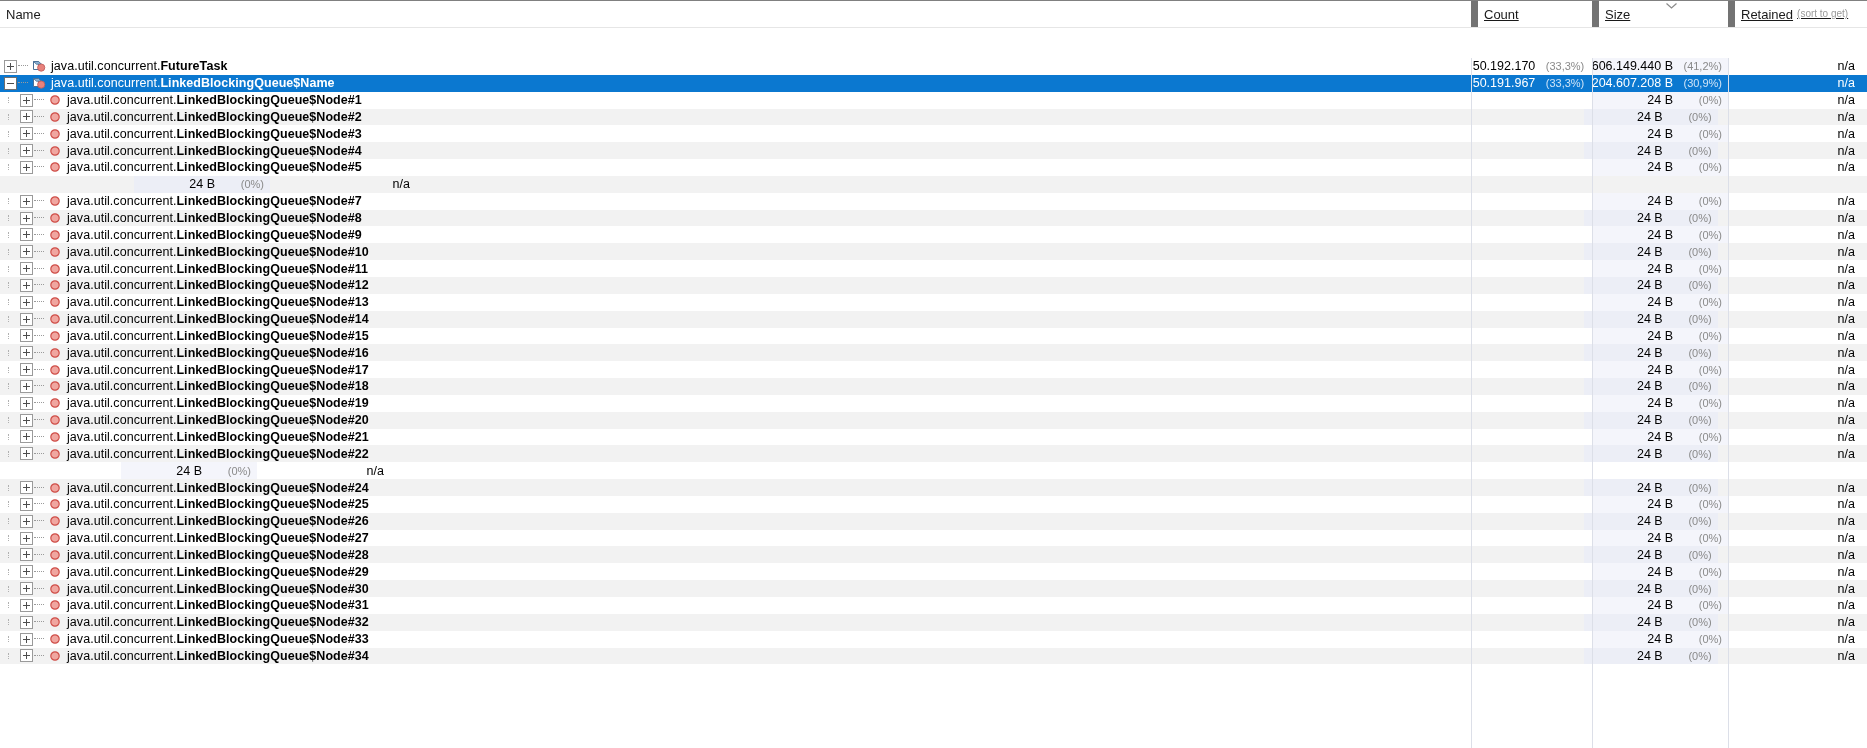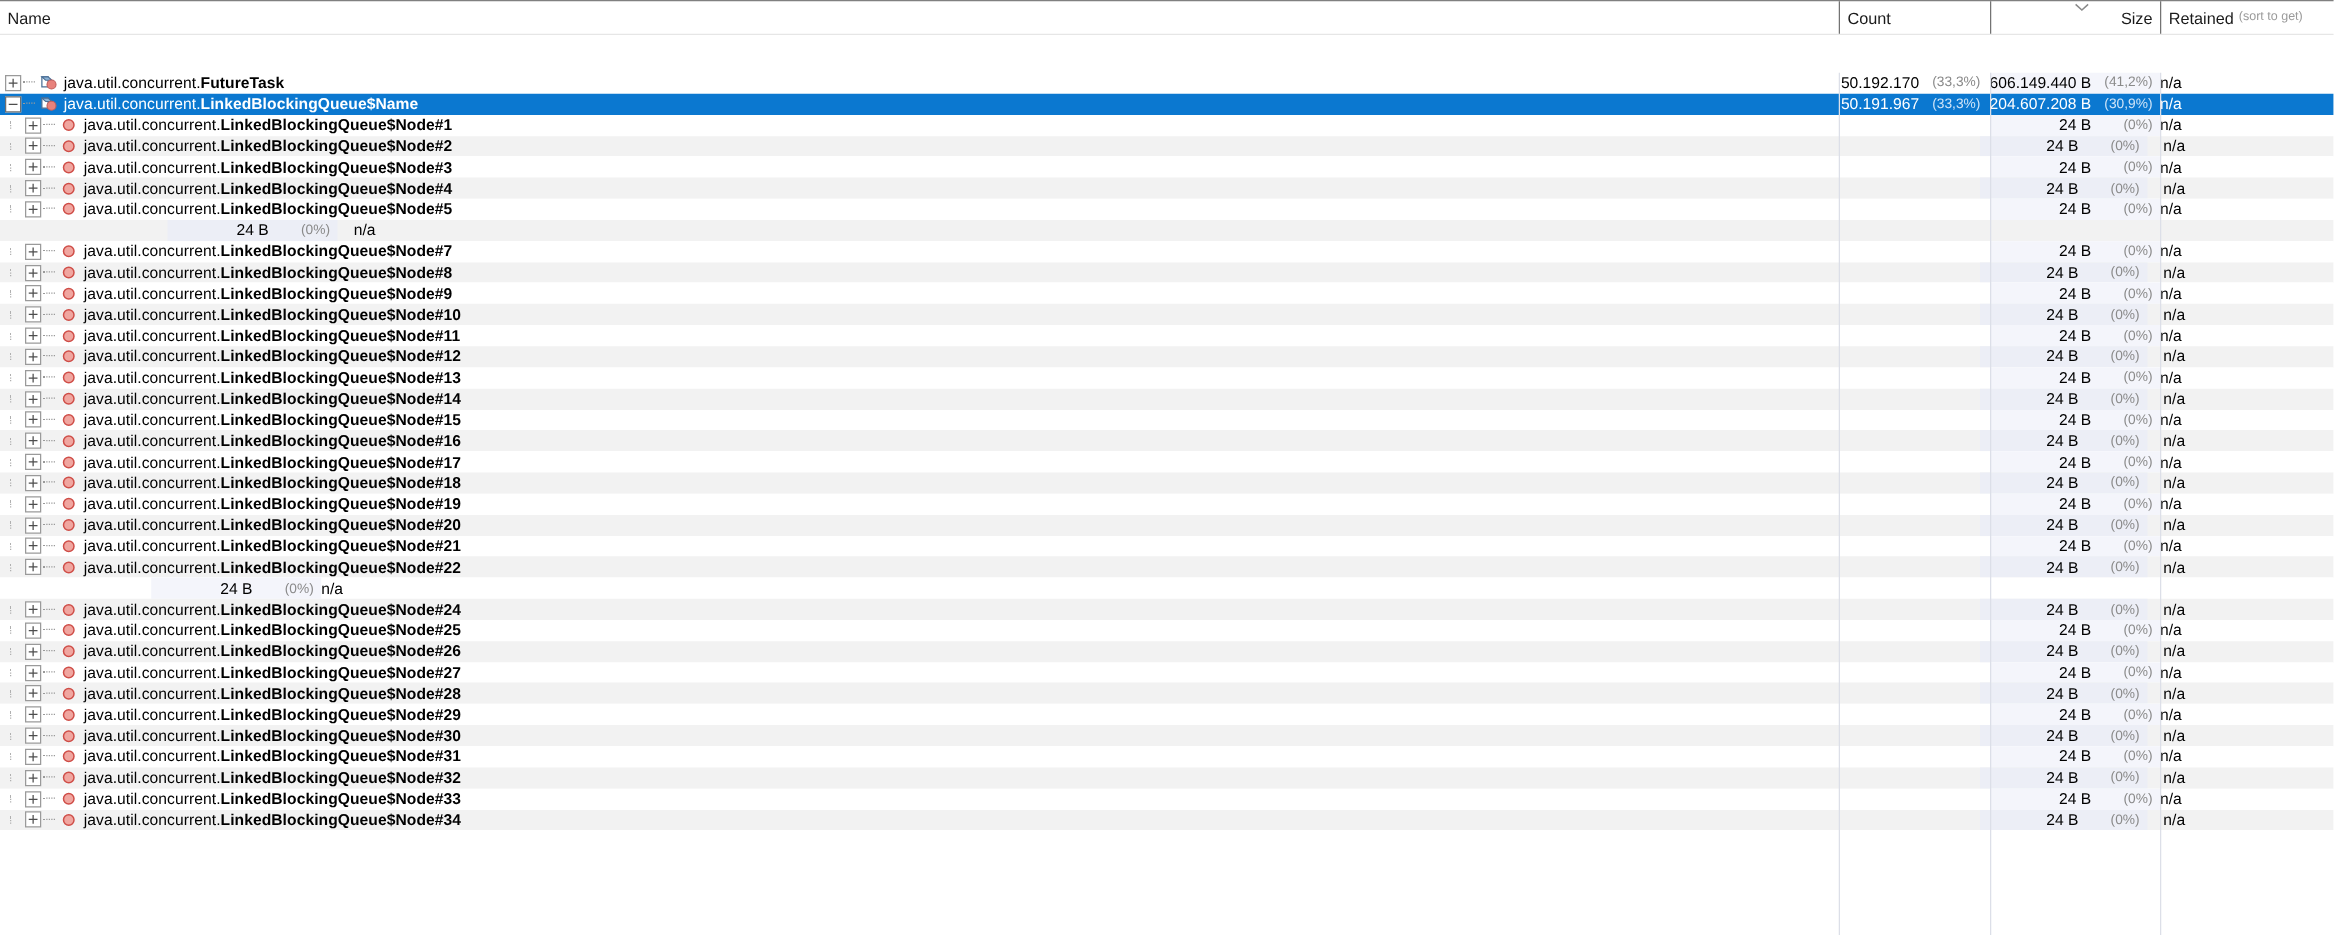--- a/index.html
+++ b/index.html
@@ -40,30 +40,30 @@
     box-sizing: border-box;
     display: flex;
     align-items: center;
     padding: 0 6px;
     height: 100%;
     font-size: 13px;
     color: #1a1a1a;
     white-space: nowrap;
     overflow: hidden;
   }
-  .hcell + .hcell { border-left: 1px solid #737373; }
+  .hcell + .hcell { border-left: 7px solid #737373; text-decoration: underline; }
   .hcell .sub {
     font-size: 10px;
     color: #9a9a9a;
     margin-left: 4px;
     padding-bottom: 1px;
   }
   .hcell.name  { width: 1471px; }
   .hcell.count { width: 121px; }
-  .hcell.size  { width: 136px; justify-content: flex-end; }
+  .hcell.size  { width: 136px; }
   .hcell.ret   { width: 139px; }
 
   .sort-chevron {
     position: absolute;
     top: 1px;
     left: 66px;
     width: 13px;
     height: 8px;
     pointer-events: none;
   }
@@ -92,21 +92,21 @@
     box-sizing: border-box;
     height: 100%;
     display: flex;
     align-items: center;
     overflow: hidden;
     white-space: nowrap;
   }
   .cell.name  { width: 1471px; padding-left: 2px; }
   .cell.count { width: 121px; justify-content: center; padding-right: 6px; }
   .cell.size  { width: 136px; justify-content: flex-end; padding-right: 6px; background: #f4f5fb; }
-  .cell.ret   { width: 139px; padding-right: 12px; }
+  .cell.ret   { width: 139px; justify-content: flex-end; padding-right: 12px; }
 
   .row.alt .cell.size { background: #eceef6; }
   .row.selected .cell.size { background: transparent; }
 
   
   .vline {
     position: absolute;
     top: 0;
     bottom: 0;
     width: 1px;

